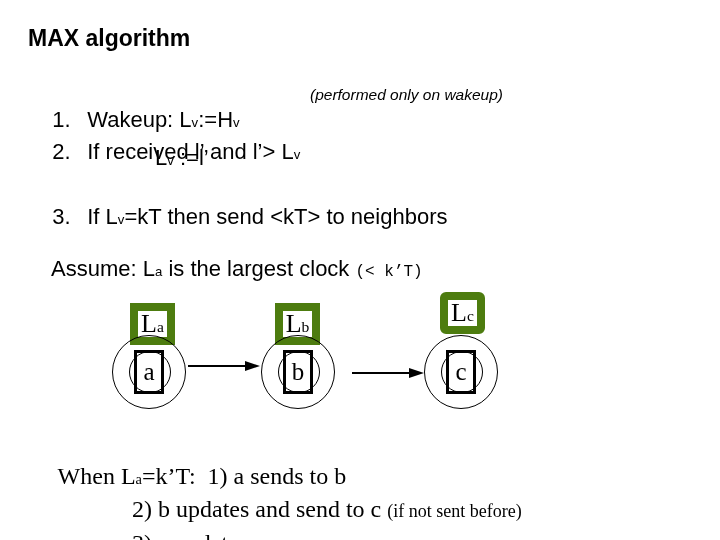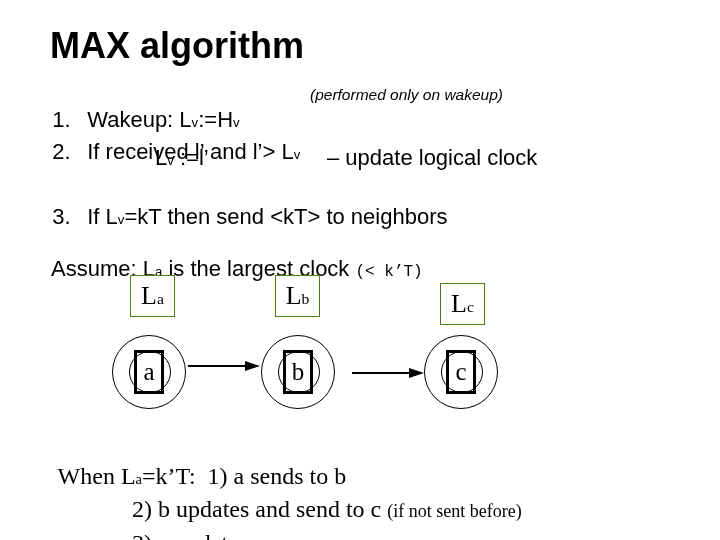--- a/index.html
+++ b/index.html
@@ -9,43 +9,44 @@
     position: relative;
     overflow: hidden;
     font-family: "Liberation Sans", sans-serif;
     color: #000000;
   }
   .abs { position: absolute; }
   .line { white-space: pre; }
 
   
   .slide-title {
-    left: 50px; top: 25px;
-    font-size: 36px; font-weight: bold;
+    left: 28px; top: 25px;
+    font-size: 23px; font-weight: bold;
     letter-spacing: 0px;
   }
 
   
   .step { font-size: 22px; }
   .step .num { display: inline-block; width: 35px; }
   .sub { font-size: 0.6em; }
   .note-small { font-size: 15.5px; }
 
   
   .assume-line { font-size: 22px; }
   .assume-bound { font-family: Liberation Mono, monospace; font-size: 16px; }
 
   
   .reg-box {
     width: 45px; height: 42px;
     box-sizing: border-box;
-    border: 1px solid #4d7c0f;
+    border: 8px solid #4d7c0f;
     display: flex; align-items: center; justify-content: center;
     font-family: "Liberation Serif", "DejaVu Serif", serif;
     font-size: 26px;
+    margin-top: 28px;
   }
 
   
   .node-outer {
     width: 74px; height: 74px;
     box-sizing: border-box;
     border: 1px solid #000000;
     border-radius: 50%;
   }
   .node-inner {
@@ -84,38 +85,37 @@
   <span class="num">1.</span><span>Wakeup: L</span><span class="sub">v</span><span>:=H</span><span class="sub">v</span>
   <span class="abs note-small" style="left:270px; top:5px;font-style:italic;">(performed only on wakeup)</span>
 </div>
 
 <div class="abs step line" style="left:40px; top:113px;">
   <span class="num">2.</span><span>If received l’ and l’&gt; L</span><span class="sub">v</span>
 </div>
 
 <div class="abs step line" style="left:0px; top:145px; width:720px;">
   <span class="abs" style="left:155px; top:0;"><span>L</span><span class="sub">v</span><span> :=l’</span></span>
-  <span class="abs" style="left:327px; top:0;">– update logical clock</span>
 </div>
 
 <div class="abs step line" style="left:40px; top:178px;">
   <span class="num">3.</span><span>If L</span><span class="sub">v</span><span>=kT then send &lt;kT&gt; to neighbors</span>
 </div>
 
 <div class="abs assume-line line" style="left:40px; top:230px;">
   <span>Assume: L</span><span class="sub">a</span><span> is the largest clock </span><span class="assume-bound">(&lt; k’T)</span>
 </div>
 
 <div class="abs reg-box" style="left:130px; top:275px;">
   <span><span>L</span><span class="sub">a</span></span>
 </div>
 <div class="abs reg-box" style="left:275px; top:275px;">
   <span><span>L</span><span class="sub">b</span></span>
 </div>
-<div class="abs reg-box" style="left:440px; top:283px;">
+<div class="abs reg-box" style="left:440px; top:264px;border-radius:6px;">
   <span><span>L</span><span class="sub">c</span></span>
 </div>
 
 <div class="abs node-outer" style="left:112px; top:335px;">
   <div class="node-inner"></div>
   <div class="node-rect">
     <span>a</span>
   </div>
 </div>
 

